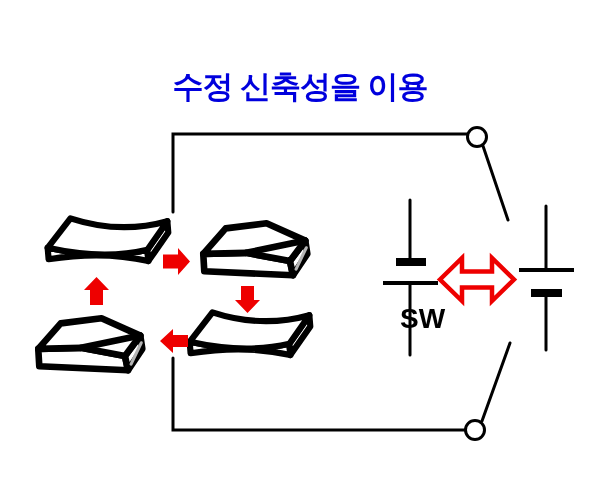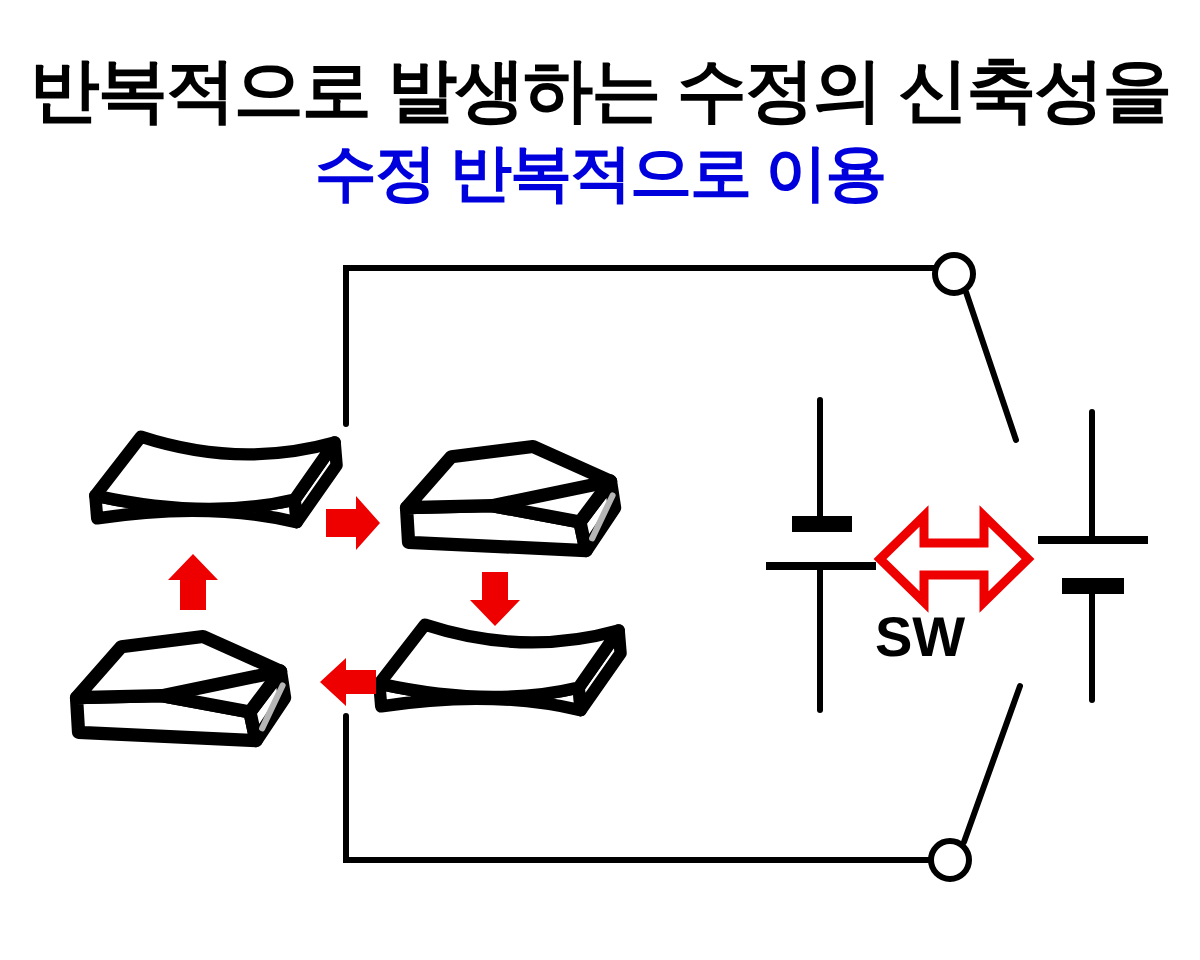--- a/index.html
+++ b/index.html
@@ -4,42 +4,41 @@
 <style>
   html,body{margin:0;padding:0;background:#fff;}
   .stage{
     position:relative;width:600px;height:480px;background:#ffffff;overflow:hidden;
     font-family:"Liberation Sans","DejaVu Sans",sans-serif;
   }
   .title{position:absolute;left:0;width:600px;text-align:center;font-weight:800;white-space:nowrap;}
   .title.l1{top:22px;font-size:35px;color:#000000;letter-spacing:-1px;}
   .title.l2{top:66px;font-size:31px;color:#0000dd;letter-spacing:-1px;}
   .diagram{position:absolute;left:0;top:0;width:600px;height:480px;}
-  .sw{position:absolute;left:400px;top:303px;width:120px;text-align:center;
+  .sw{position:absolute;left:400px;top:303px;width:120px;text-align:left;
       font-size:28px;font-weight:800;color:#000;letter-spacing:0px;}
   .swsub{position:absolute;left:387px;top:336px;width:120px;text-align:center;
       font-size:17px;font-weight:600;color:#000;letter-spacing:-1px;}
   
   .wire{stroke:#000;stroke-width:3;fill:none;stroke-linecap:round;}
   .terminal{stroke:#000;stroke-width:3;fill:#fff;}
   .plate-thin{stroke:#000;stroke-width:4;fill:none;}
   .plate-thick{stroke:#000;stroke-width:8;fill:none;}
   .crystal path{stroke:#000;stroke-width:6.5;fill:#fff;stroke-linejoin:round;stroke-linecap:round;}
   .crystal path.crease{fill:none;}
   .crystal path.sliver{stroke:#b5b5b5;stroke-width:3;fill:none;}
   .cyc{fill:#ee0000;stroke:none;}
   .dblarrow{fill:#ffffff;stroke:#ee0000;stroke-width:4.5;stroke-linejoin:miter;}
 </style>
 </head>
 <body>
 
 <div class="stage">
 
-  <div class="title l1">반복적으로 발생하는 수정의 신축성을</div>
-  <div class="title l2">수정 반복적으로 이용</div>
+  <div class="title l2">수정 신축성을 이용</div>
 
   <svg class="diagram" viewBox="0 0 600 480">
 
     <polyline class="wire" points="173,212 173,134 467,134"></polyline>
     <circle class="terminal" cx="477" cy="137" r="9.5"></circle>
     <line class="wire" x1="483" y1="146" x2="508" y2="220"></line>
 
     <polyline class="wire" points="173,358 173,430 465,430"></polyline>
     <circle class="terminal" cx="475" cy="430" r="9.5"></circle>
     <line class="wire" x1="482" y1="421" x2="510" y2="343"></line>

